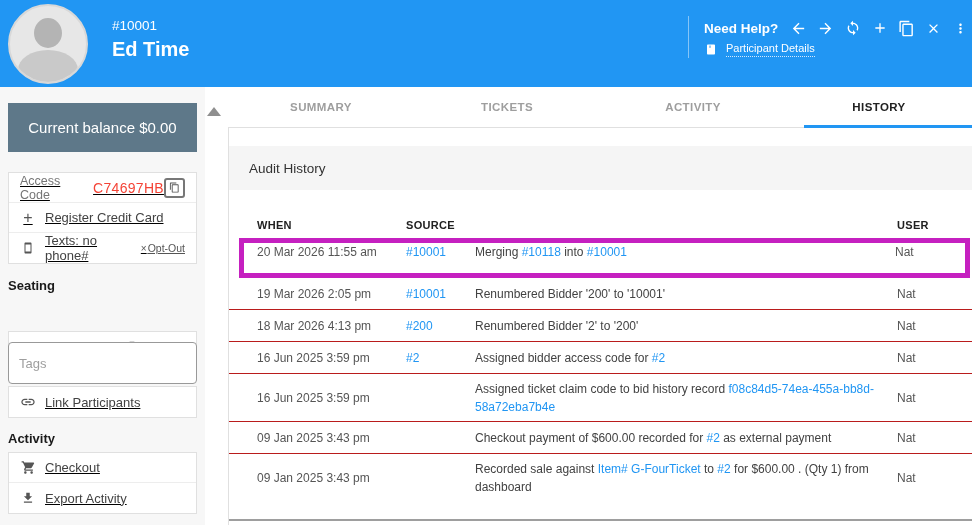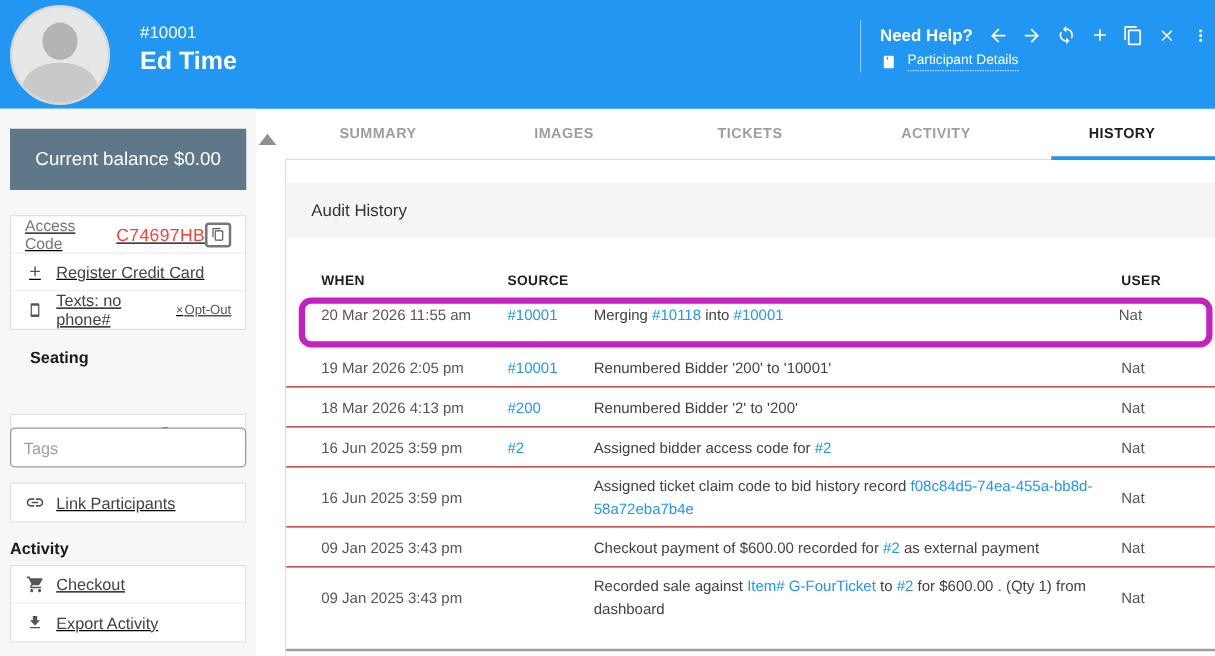--- a/index.html
+++ b/index.html
@@ -34,21 +34,21 @@
     font-size:13px;color:#424242;}
   .card .crow:last-child{border-bottom:none;}
   .card1{top:85px;}
   .lbl-gray{color:#757575;font-size:12.5px;}
   .code-val{color:var(--access-code);font-size:14px;margin-left:7px;letter-spacing:.3px;}
   .copy-btn{margin-left:auto;width:23px;height:20px;border:2px solid #777;border-radius:3px;
     display:flex;align-items:center;justify-content:center;color:#555;cursor:pointer;background:#fff;}
   .sec-head{position:absolute;left:8px;font-size:13px;font-weight:700;color:#1a1a1a;}
   .seat-card{top:211px;margin-top:33px;}
   .assign{margin-left:auto;display:flex;align-items:center;gap:6px;color:#424242;cursor:pointer;}
-  .tags-input{position:absolute;left:8px;top:255px;width:189px;height:32px;border:1px solid #999;
+  .tags-input{position:absolute;left:8px;top:255px;width:189px;height:42px;border:1px solid #999;
     border-radius:4px;padding:0 10px;font-size:13px;color:#424242;outline:none;background:#fff;
     font-family:"Liberation Sans","DejaVu Sans",sans-serif;}
   .tags-input::placeholder{color:#9e9e9e;}
   .link-card{top:299px;}
   .act-card{top:365px;}
   .icn{display:inline-flex;width:16px;justify-content:center;color:#555;margin-right:9px;flex:none;}
   .plus-glyph{font-size:16px;color:#555;margin-right:9px;width:16px;text-align:center;}
   .optout{margin-left:auto;font-size:10.5px;color:#555;cursor:pointer;white-space:nowrap;}
   .optout .x{font-size:10px;margin-right:1px;}
   .optout .ou{text-decoration:underline;}
@@ -67,21 +67,21 @@
     font-size:11px;font-weight:700;color:#212121;letter-spacing:.3px;}
   .thead .c-when{color:#212121;}
   .c-when{width:149px;flex:none;}
   .c-source{width:69px;flex:none;}
   .c-desc{width:400px;flex:none;line-height:1.5;}
   .c-user{width:50px;flex:none;margin-left:auto;}
   .trow{display:flex;align-items:center;min-height:32px;padding:0 25px 0 28px;
     font-size:12px;color:#555;border-bottom:1px solid #b91c1c;}
   .trow .c-desc{color:#424242;}
   .trow.tall{min-height:48px;}
-  .trow.hl{min-height:40px;border:5px solid var(--highlight);border-radius:10px;
+  .trow.hl{min-height:40px;border:5px solid var(--highlight);border-radius:0;
     margin:0 2px 0 10px;padding:0 20px 12px 13px;}
   .trow:last-child{border-bottom:none;}
   .link{color:var(--accent);cursor:pointer;}
   .bottom-line{position:absolute;left:0;right:0;top:391px;height:2px;background:#9e9e9e;}
   svg{display:block;}
 </style>
 </head>
 <body>
 
 <div class="app-header">
@@ -161,21 +161,21 @@
       <span class="icn">
         <svg width="12" height="14" viewBox="0 0 24 24" fill="currentColor">
             <path d="M17 1.01L7 1c-1.1 0-2 .9-2 2v18c0 1.1.9 2 2 2h10c1.1 0 2-.9 2-2V3c0-1.1-.9-1.99-2-1.99zM17 19H7V5h10v14z"></path>
           </svg>
         </span>
       <span>Texts: no phone#</span>
       <span class="optout"><span class="x">×</span><span class="ou">Opt-Out</span></span>
     </div>
   </div>
 
-  <div class="sec-head" style="top:191px;margin-left:16px;">Seating</div>
+  <div class="sec-head" style="top:191px;">Seating</div>
   <div class="card seat-card">
     <div class="crow">
       <span class="lbl-gray" style="font-size:13px;">Unseated</span>
       <span class="assign">
         <span class="icn" style="margin-right:0;">
           <svg width="14" height="14" viewBox="0 0 24 24" fill="currentColor">
               <path d="M4 18v3h3v-3h10v3h3v-6H4v3zm15-8h3v3h-3v-3zM2 10h3v3H2v-3zm15 3H7V5c0-1.1.9-2 2-2h6c1.1 0 2 .9 2 2v8z"></path>
             </svg>
           </span>
         <span>Assign</span>
@@ -214,21 +214,20 @@
         </span>
       <span>Export Activity</span>
     </div>
   </div>
 </div>
 
 <div class="collapse-arrow"></div>
 
 <div class="tabs">
     <div class="tab">SUMMARY</div>
-    <div class="tab">IMAGES</div>
     <div class="tab">TICKETS</div>
     <div class="tab">ACTIVITY</div>
     <div class="tab active">HISTORY</div>
   </div>
 
 <div class="content">
   <div class="band">Audit History</div>
   <div class="thead">
     <div class="c-when">WHEN</div>
     <div class="c-source">SOURCE</div>

